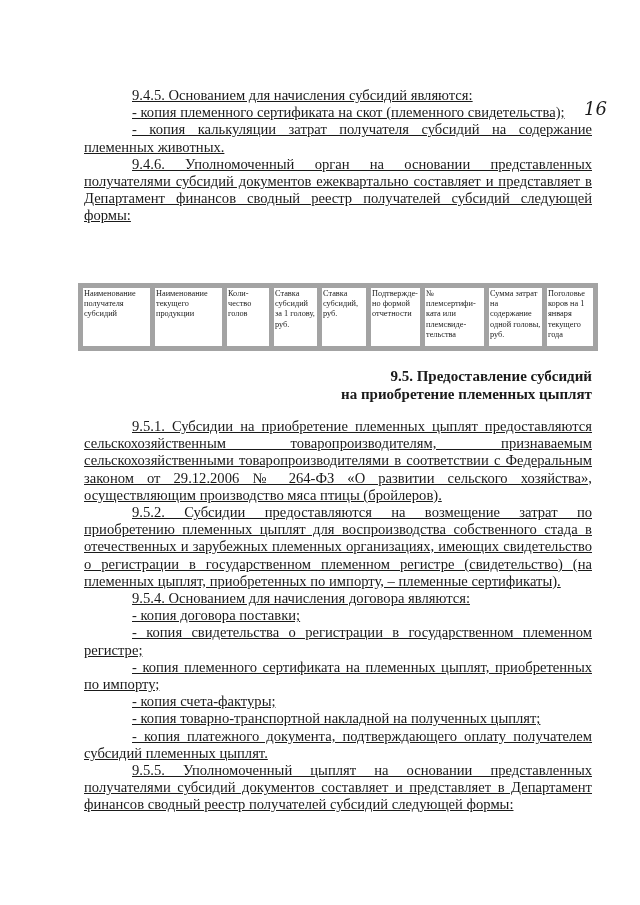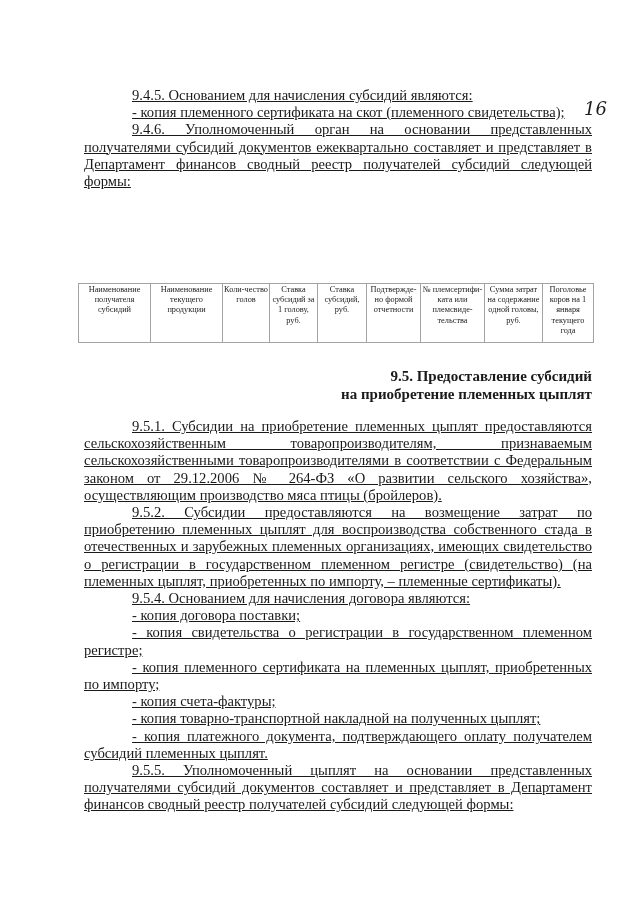--- a/index.html
+++ b/index.html
@@ -7,31 +7,32 @@
          font-family: "Liberation Serif", "DejaVu Serif", serif; color: #1a1a1a; }
   .page-num { position: absolute; left: 584px; top: 56px; font-size: 18px; font-style: italic;
               font-family: "DejaVu Serif", serif; margin-top: 42px; }
   .block { position: absolute; left: 84px; width: 508px; font-size: 14.6px; line-height: 17.2px; text-decoration: underline; }
   .p { margin: 0; text-align: justify; text-align-last: left; }
   .ind { text-indent: 48px; }
   .heading { position: absolute; left: 84px; width: 508px; text-align: right; font-weight: bold;
              font-size: 15px; line-height: 17.5px; }
   table.form { position: absolute; left: 78px; top: 283px; width: 515px; border-collapse: collapse;
                font-size: 8.3px; line-height: 10.2px; table-layout: fixed; }
-  table.form th { border: 1px solid #a3a3a3; font-weight: normal; vertical-align: top; text-align: center;
+  table.form th { border: 5px solid #a3a3a3; font-weight: normal; vertical-align: top; text-align: left;
                   padding: 1px 1px 2px 1px; height: 55px; }
 </style>
 </head>
 <body>
 
 <div class="page-num">16</div>
 
 <div class="block" style="top:87px;">
   <p class="p ind">9.4.5. Основанием для начисления субсидий являются:</p>
   <p class="p ind">- копия племенного сертификата на скот (племенного свидетельства);</p>
+  <p class="p ind">- копия калькуляции затрат получателя субсидий на содержание племенных животных.</p>
   <p class="p ind">9.4.6. Уполномоченный орган на основании представленных получателями субсидий документов ежеквартально составляет и представляет в Департамент финансов сводный реестр получателей субсидий следующей формы:</p>
 </div>
 
 <table class="form">
   <colgroup>
     <col style="width:72px">
       <col style="width:72px">
       <col style="width:47px">
       <col style="width:48px">
     <col style="width:49px">

